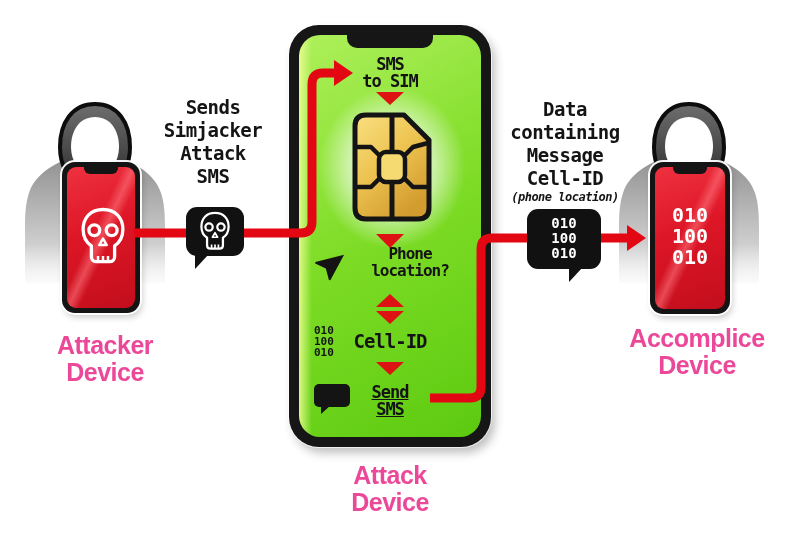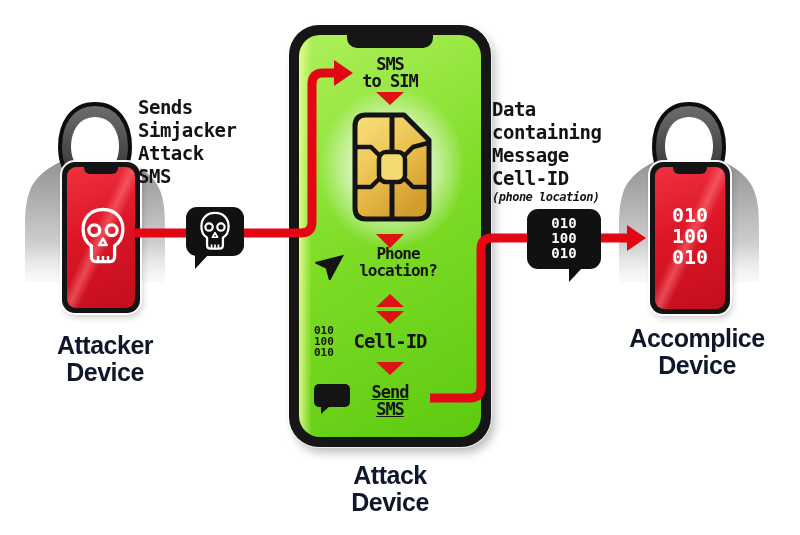--- a/index.html
+++ b/index.html
@@ -3,23 +3,23 @@
 <meta charset="utf-8">
 <style>
   html,body { margin:0; padding:0; background:#ffffff; }
   #canvas {
     position:relative; width:800px; height:535px; overflow:hidden;
     background:#ffffff;
     font-family:"Liberation Sans", sans-serif;
   }
   .abs { position:absolute; }
   .mono { font-family:"DejaVu Sans Mono", monospace; font-weight:bold; color:#141414; }
-  .flow-label { font-size:19px; line-height:23px; letter-spacing:-0.5px; }
+  .flow-label { text-align:center; font-size:19px; line-height:23px; letter-spacing:-0.5px; }
   .flow-subline { font-size:12px; line-height:14px; letter-spacing:-0.5px;font-style:italic; }
-  .device-label { font-weight:bold; font-size:25px; line-height:27px; color:#0f172a; text-align:center; letter-spacing:-0.5px;}
+  .device-label { font-weight:bold; font-size:25px; line-height:27px; color:#ec4899; text-align:center; letter-spacing:-0.5px;}
   .line { display:block; }
 
   
   .figure-svg { position:absolute; width:144px; height:185px; }
 
   
   .phone {
     position:absolute; background:#141414; border-radius:13px;
     box-shadow:0 0 0 2px rgba(255,255,255,0.95), 2px 4px 7px rgba(0,0,0,0.22);
   }
@@ -144,21 +144,21 @@
         <path d="M14,3 L52,3 L77,28 L77,96 Q77,107 66,107 L14,107 Q3,107 3,96 L3,14 Q3,3 14,3 Z" fill="url(#simGrad)" stroke="#141414" stroke-width="5" stroke-linejoin="round"></path>
         <path d="M40,5 L40,42 M40,68 L40,105" stroke="#141414" stroke-width="5" fill="none"></path>
         <path d="M4,35 L19,35 L28,44 M4,75 L19,75 L28,66 M76,31 L61,35 L52,44 M76,75 L61,75 L52,66" stroke="#141414" stroke-width="4.5" fill="none" stroke-linejoin="round"></path>
         <rect x="27" y="40" width="26" height="30" rx="7" fill="#f4da70" stroke="#141414" stroke-width="4.5"></rect>
       </svg>
 
       <svg style="position:absolute; left:14px; top:215px; width:32px; height:32px;" viewBox="0 0 24 24">
         <path d="M22 2 L1.5 10.5 v1.1 L9.9 14.1 L13.4 22.5 h1.1 L22 2 Z" fill="#141414" transform="rotate(8 12 12)"></path>
       </svg>
 
-      <div class="screen-step mono" style="top:210px; left:8px; font-size:16px; line-height:17px;">
+      <div class="screen-step mono" style="top:210px; left:20px; font-size:16px; line-height:17px;">
         <span class="line">Phone</span>
         <span class="line">location?</span>
       </div>
 
       <div class="abs mono" style="left:15px; top:290px; font-size:11px; line-height:11px; text-align:center;">
         <span class="line">010</span>
         <span class="line">100</span>
         <span class="line">010</span>
       </div>
 

